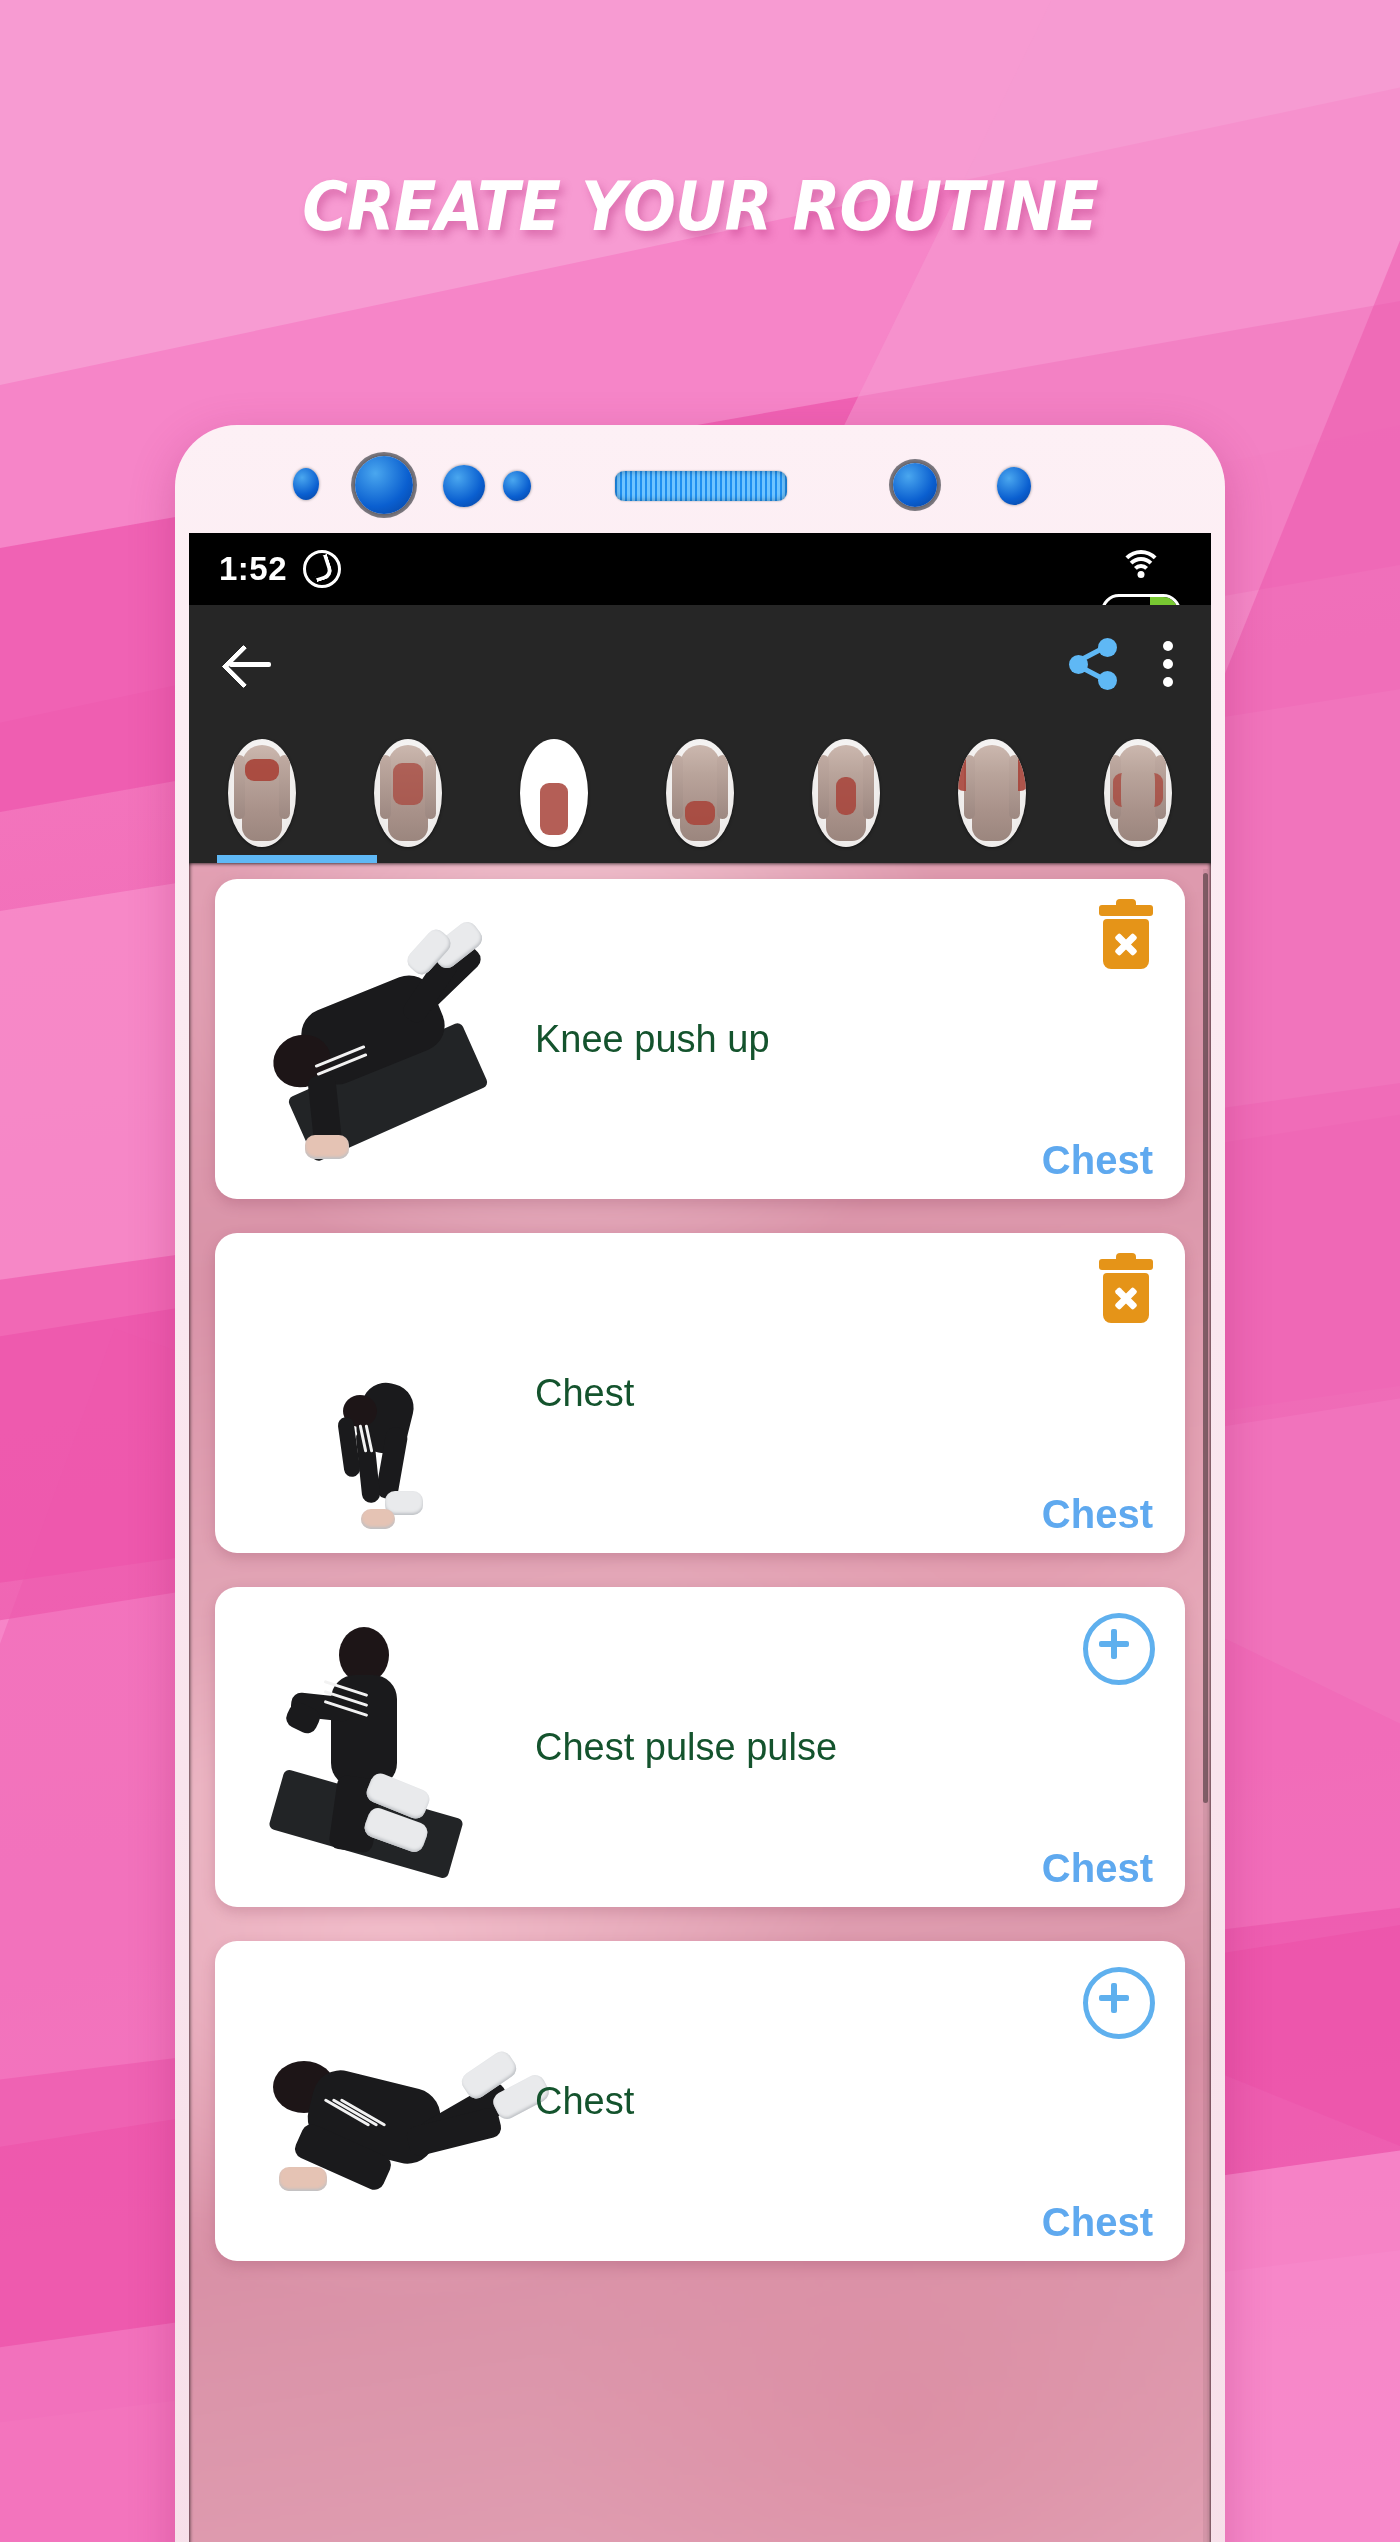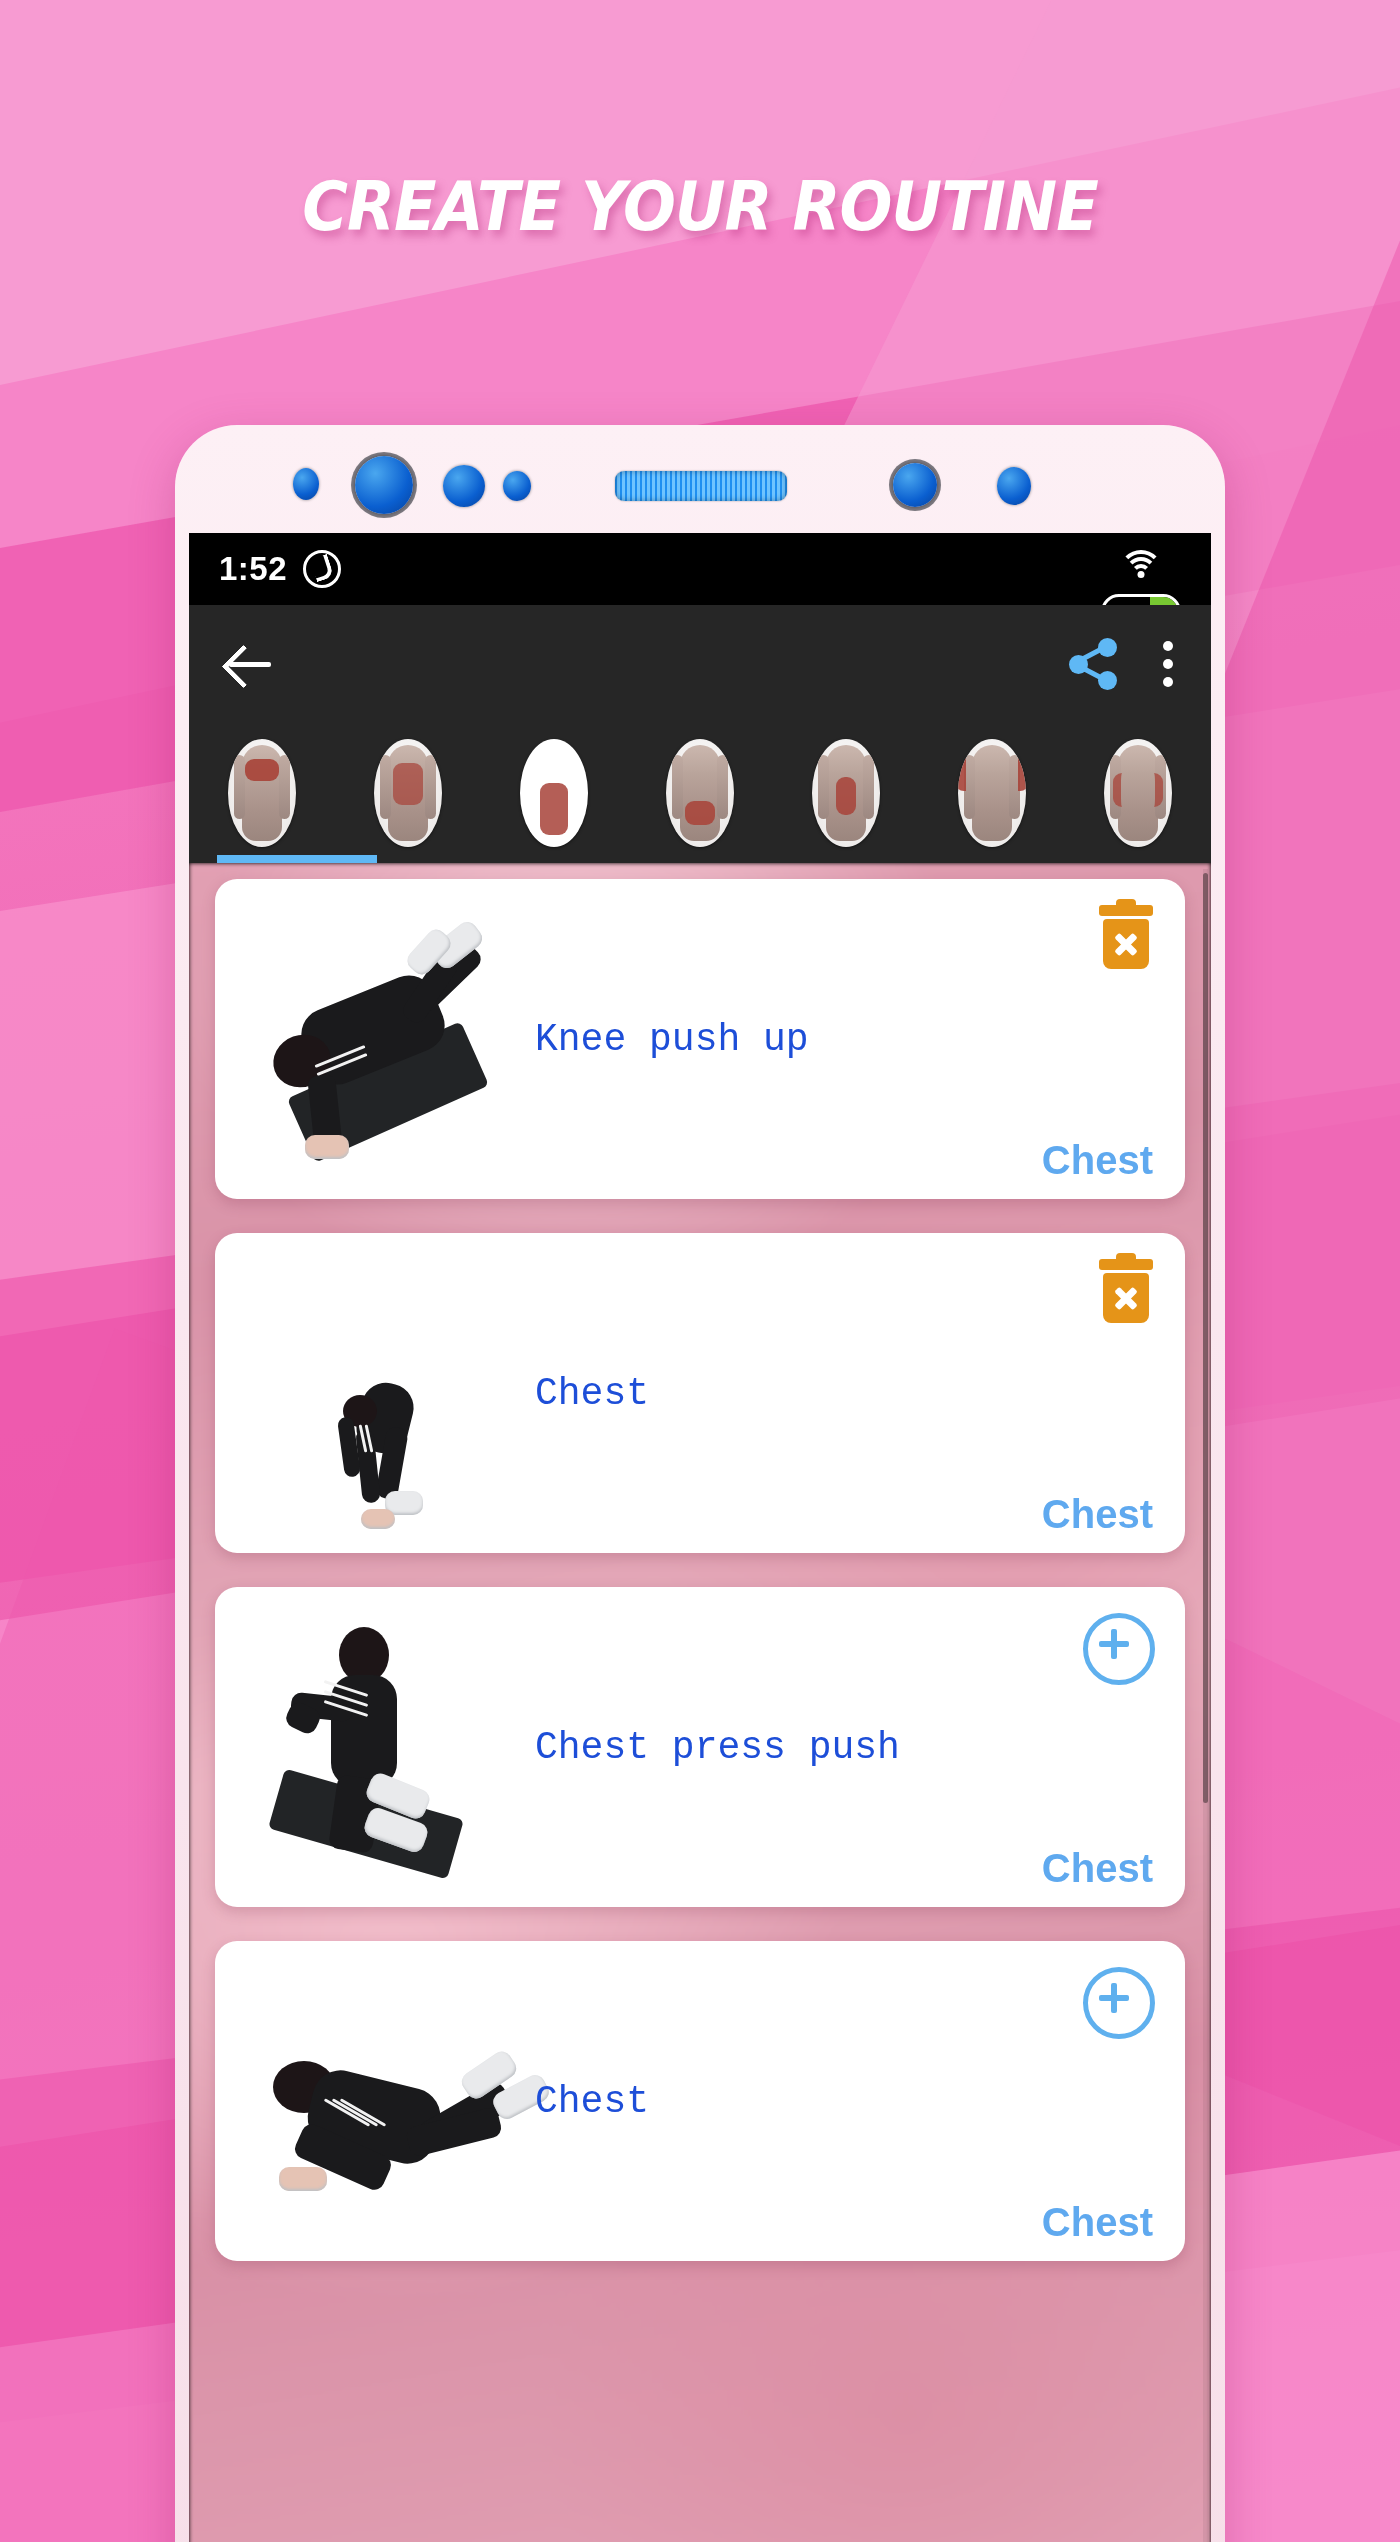--- a/index.html
+++ b/index.html
@@ -153,21 +153,21 @@
       radial-gradient(ellipse 500px 520px at 80% 36%, rgba(226,150,170,.7), rgba(0,0,0,0) 72%),
       radial-gradient(ellipse 620px 480px at 20% 62%, rgba(246,196,208,.8), rgba(0,0,0,0) 72%),
       radial-gradient(ellipse 520px 420px at 70% 88%, rgba(220,140,162,.72), rgba(0,0,0,0) 72%),
       linear-gradient(170deg,#e2a0b3 0%,#d993a8 22%,#e7aebd 48%,#d88fa5 70%,#e3a3b6 100%);
     filter:blur(2px);}
   #cards{position:absolute;inset:0;padding:16px 26px 0 26px;box-sizing:border-box;}
 
   .card{position:relative;background:#fff;border-radius:22px;margin-bottom:34px;
     height:320px;box-shadow:0 5px 14px rgba(120,40,70,.22);overflow:hidden;}
   .card .ex-name{position:absolute;left:320px;top:50%;transform:translateY(-50%);
-    font-size:38px;color:#1d4ed8;font-family:Liberation Mono, monospace;white-space:nowrap;}
+    font-size:38px;color:#14532d;font-family:Liberation Sans, sans-serif;white-space:nowrap;}
   .card .muscle{position:absolute;right:32px;bottom:16px;font-size:40px;font-weight:bold;
     color:#5fa9ef;letter-spacing:0px;}
   .action{position:absolute;right:30px;top:26px;cursor:pointer;}
 
   
   .trash{width:58px;height:64px;position:relative;}
   .trash .lid{position:absolute;left:2px;top:0;width:54px;height:11px;background:#e59418;border-radius:3px;}
   .trash .knob{position:absolute;left:19px;top:-6px;width:20px;height:9px;background:#e59418;border-radius:4px 4px 0 0;}
   .trash .can{position:absolute;left:6px;top:14px;width:46px;height:50px;background:#e59418;border-radius:4px 4px 8px 8px;}
   .trash .x{position:absolute;left:16px;top:26px;width:26px;height:26px;}
@@ -394,21 +394,21 @@
             <div class="seg" style="left:58px;top:66px;width:66px;height:112px;border-radius:24px;"></div>
             <div class="seg" style="left:18px;top:86px;width:62px;height:24px;transform:rotate(6deg);"></div>
             <div class="seg" style="left:14px;top:96px;width:32px;height:26px;transform:rotate(26deg);"></div>
             <div class="seg" style="left:60px;top:168px;width:44px;height:74px;transform:rotate(8deg);"></div>
             <div class="shoe" style="left:94px;top:172px;width:62px;height:30px;transform:rotate(22deg);"></div>
             <div class="shoe" style="left:92px;top:206px;width:62px;height:30px;transform:rotate(20deg);"></div>
             <div class="stripe" style="left:50px;top:78px;width:46px;transform:rotate(18deg);"></div>
             <div class="stripe" style="left:50px;top:88px;width:46px;transform:rotate(18deg);"></div>
             <div class="stripe" style="left:50px;top:98px;width:46px;transform:rotate(18deg);"></div>
           </div>
-          <div class="ex-name">Chest press push</div>
+          <div class="ex-name">Chest pulse pulse</div>
           <div class="action">
             <div class="plus">
                 <i></i>
                 <i></i>
               </div>
           </div>
           <div class="muscle">Chest</div>
         </div>
 
         <div class="card">

